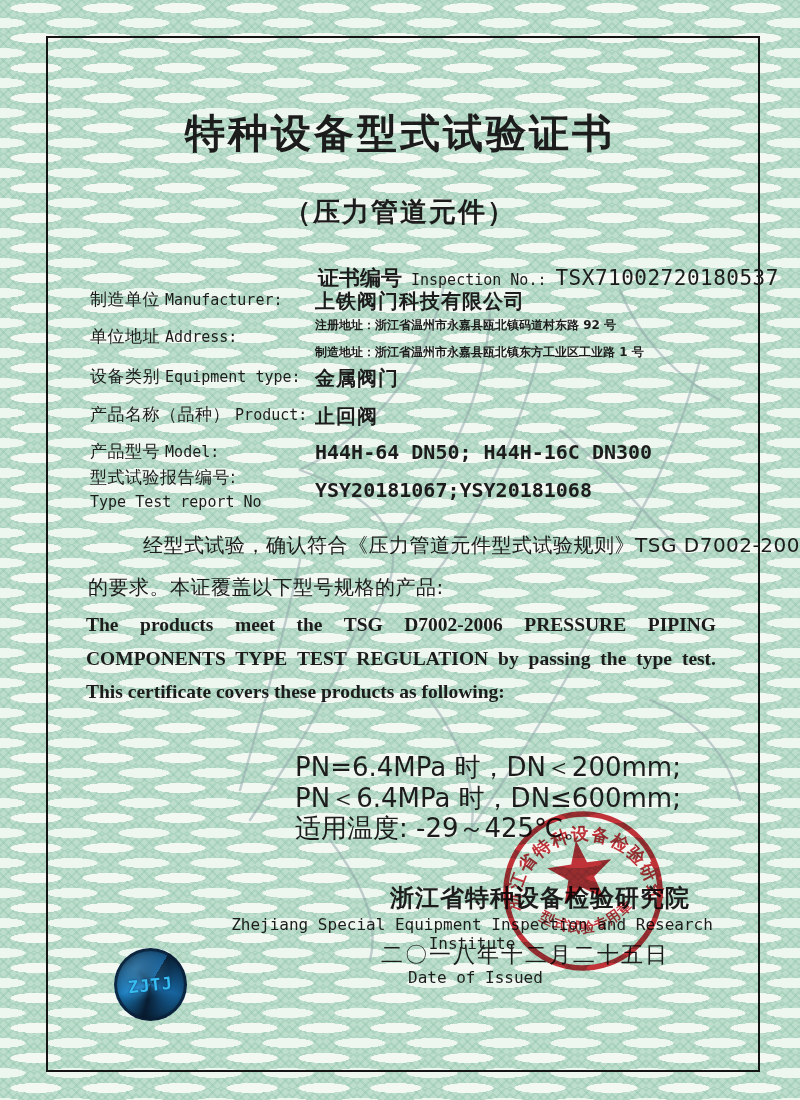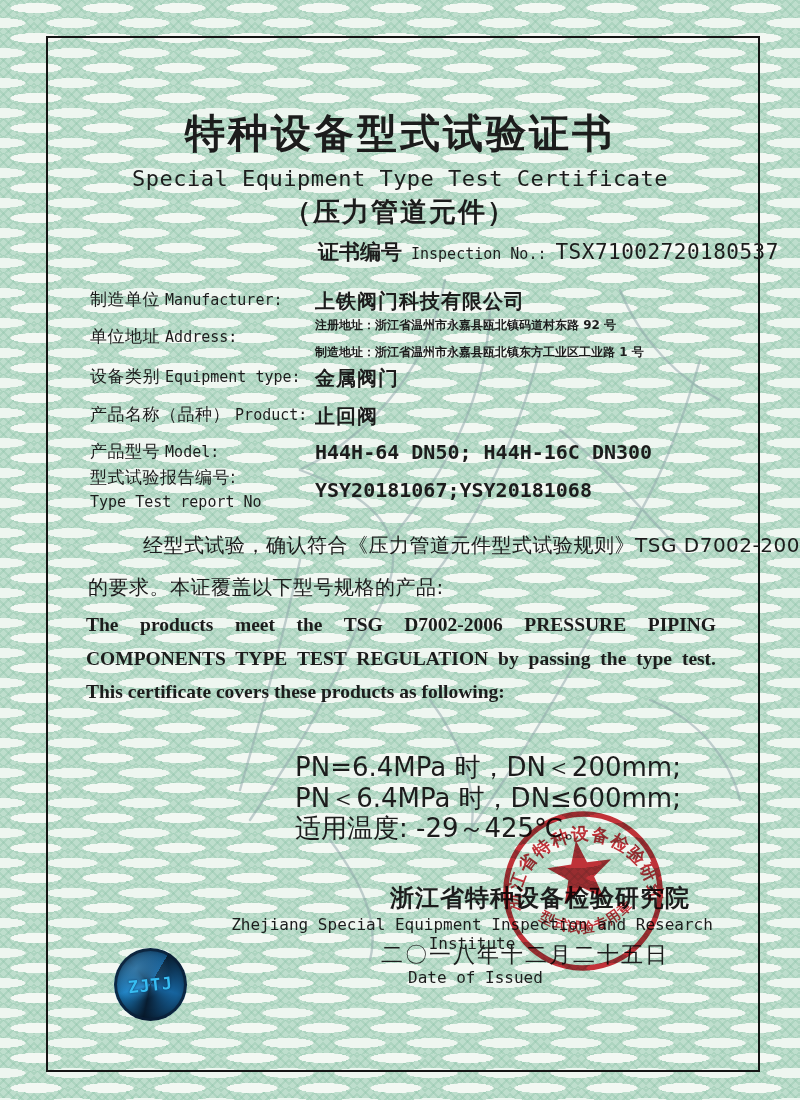--- a/index.html
+++ b/index.html
@@ -21,21 +21,21 @@
   .ctr{text-align:center;}
   .mono{font-family:"DejaVu Sans Mono","Liberation Mono",monospace;}
   .serif{font-family:"Liberation Serif","DejaVu Serif",serif;}
 
   .title-cn{left:0;top:106px;width:800px;font-size:40px;font-weight:700;letter-spacing:3px;
             font-family:"Liberation Serif","DejaVu Serif",serif;}
   .title-en{left:0;top:166px;width:800px;font-size:22px;letter-spacing:.5px;}
   .sub-cn{left:0;top:194px;width:800px;font-size:27px;font-weight:600;letter-spacing:2px;}
   .sub-en{left:0;top:226px;width:800px;font-size:16px;}
 
-  .certline{left:318px;top:238px;display:flex;align-items:baseline;gap:9px;white-space:nowrap;justify-content:flex-end;}
+  .certline{left:318px;top:264px;display:flex;align-items:baseline;gap:9px;white-space:nowrap;justify-content:flex-end;}
   .certline .cn{font-size:21px;font-weight:600;}
   .certline .en{font-size:15px;}
   .certline .num{font-size:21px;letter-spacing:.5px;}
 
   .row{left:90px;white-space:nowrap;}
   .lbl-cn{font-size:17px;letter-spacing:.5px;}
   .lbl-en{font-size:15px;}
   .val{position:absolute;left:315px;top:0;white-space:nowrap;}
   .v-big{font-size:20px;font-weight:600;letter-spacing:1px;}
   .v-addr{font-size:12px;line-height:27px;font-weight:700;}
@@ -83,21 +83,20 @@
       <path d="M600,620 C560,690 520,760 470,830"></path>
       <path d="M430,700 C460,740 480,790 470,840"></path>
       <path d="M330,840 C360,880 380,920 370,960"></path>
       <path d="M650,700 C700,720 730,760 740,800"></path>
     </g>
   </svg>
 
   <div class="frame"></div>
 
   <div class="abs ctr title-cn">特种设备型式试验证书</div>
-  <div class="abs ctr title-en mono">Special Equipment Type Test Certificate</div>
   <div class="abs ctr sub-cn">（压力管道元件）</div>
 
   <div class="abs certline">
     <span class="cn">证书编号</span>
     <span class="en mono">Inspection No.:</span>
     <span class="num mono">TSX71002720180537</span>
   </div>
 
   <div class="abs row" style="top:288px">
     <span class="lbl-cn">制造单位</span>

